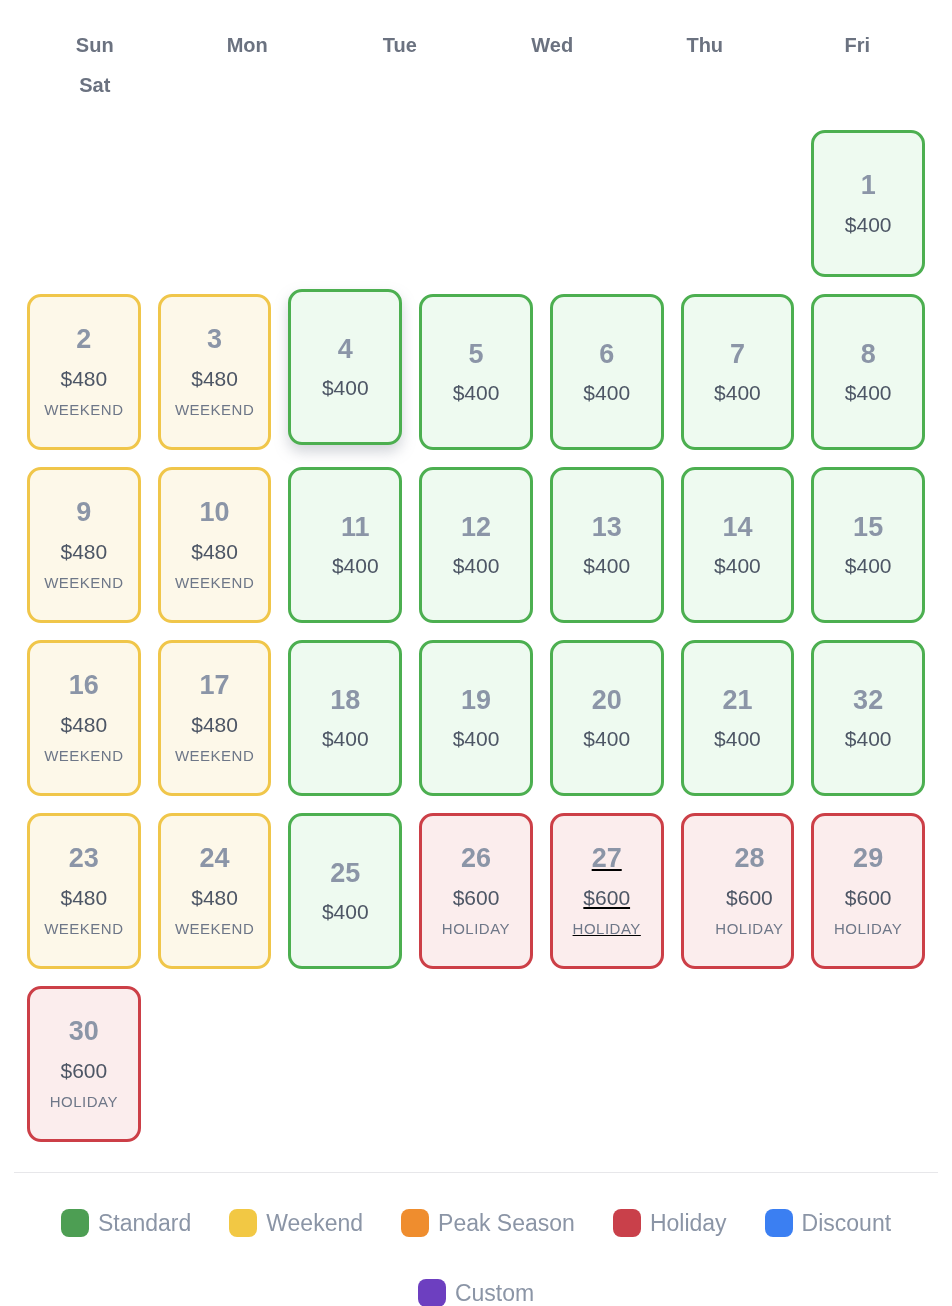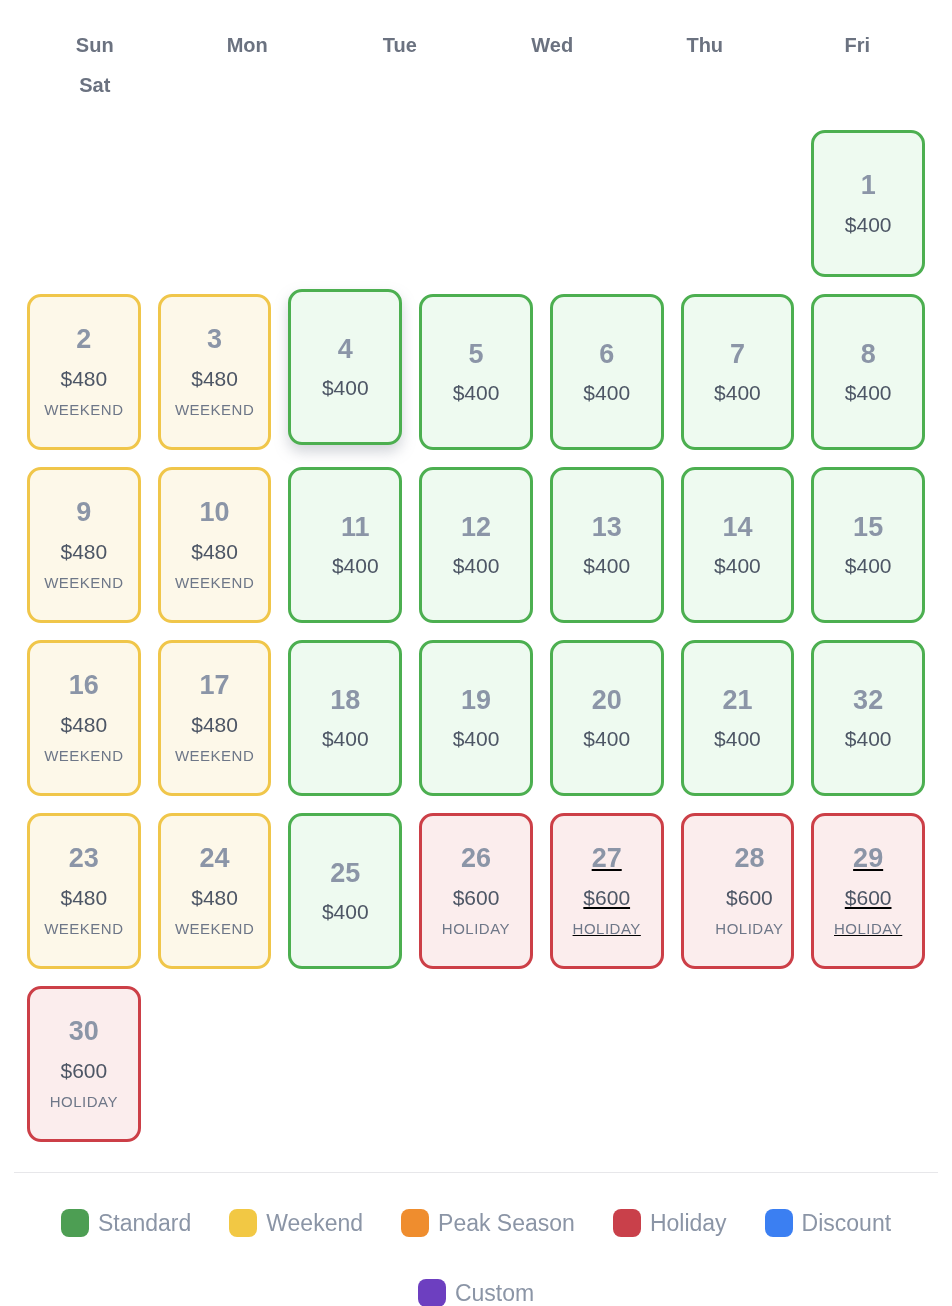--- a/index.html
+++ b/index.html
@@ -253,21 +253,21 @@
       <div class="day-cell" style="--bd: #cc3f47; --bg: #fbeded; grid-area: 5 / 5; text-decoration: underline;">
     <div class="day-number">27</div>
     <div class="day-price">$600</div>
     <div class="day-type-label">HOLIDAY</div>
   </div>
       <div class="day-cell" style="--bd: #cc3f47; --bg: #fbeded; grid-area: 5 / 6; padding-left: 24px;">
     <div class="day-number">28</div>
     <div class="day-price">$600</div>
     <div class="day-type-label">HOLIDAY</div>
   </div>
-      <div class="day-cell" style="--bd: #cc3f47; --bg: #fbeded; grid-area: 5 / 7; text-decoration: underline;">
+      <div class="day-cell" style="--bd: #cc3f47; --bg: #fbeded; grid-area: 5 / 7;">
     <div class="day-number">29</div>
     <div class="day-price">$600</div>
     <div class="day-type-label">HOLIDAY</div>
   </div>
       <div class="day-cell" style="--bd: #cc3f47; --bg: #fbeded; grid-area: 6 / 1;">
     <div class="day-number">30</div>
     <div class="day-price">$600</div>
     <div class="day-type-label">HOLIDAY</div>
   </div>
     </div>

